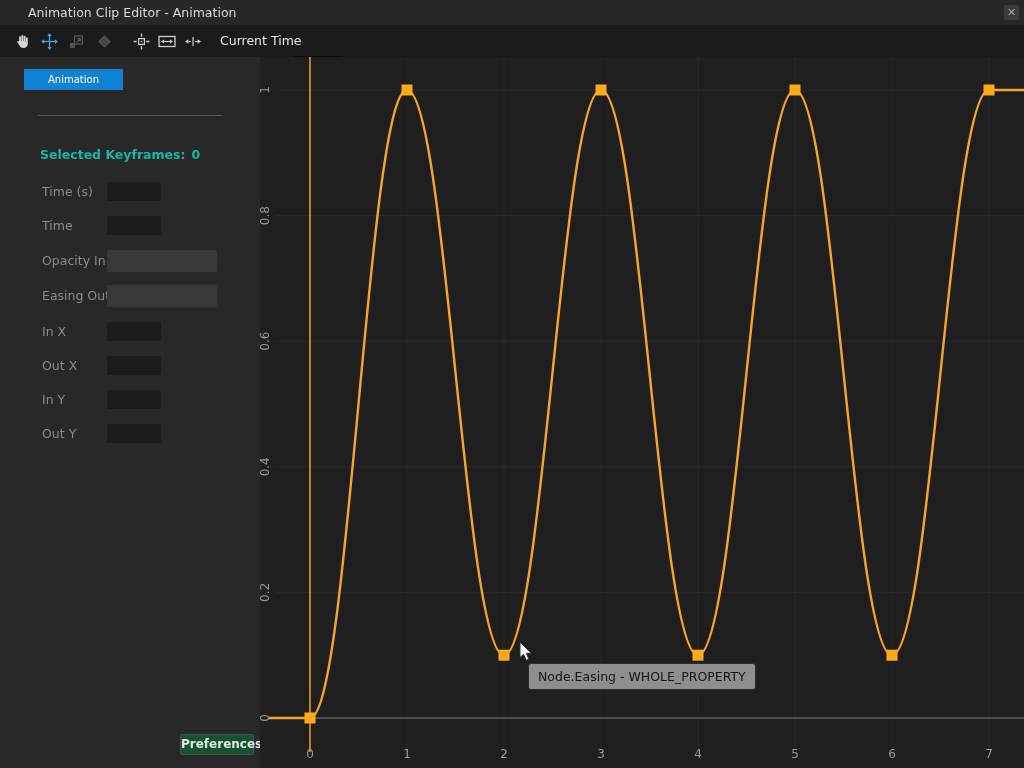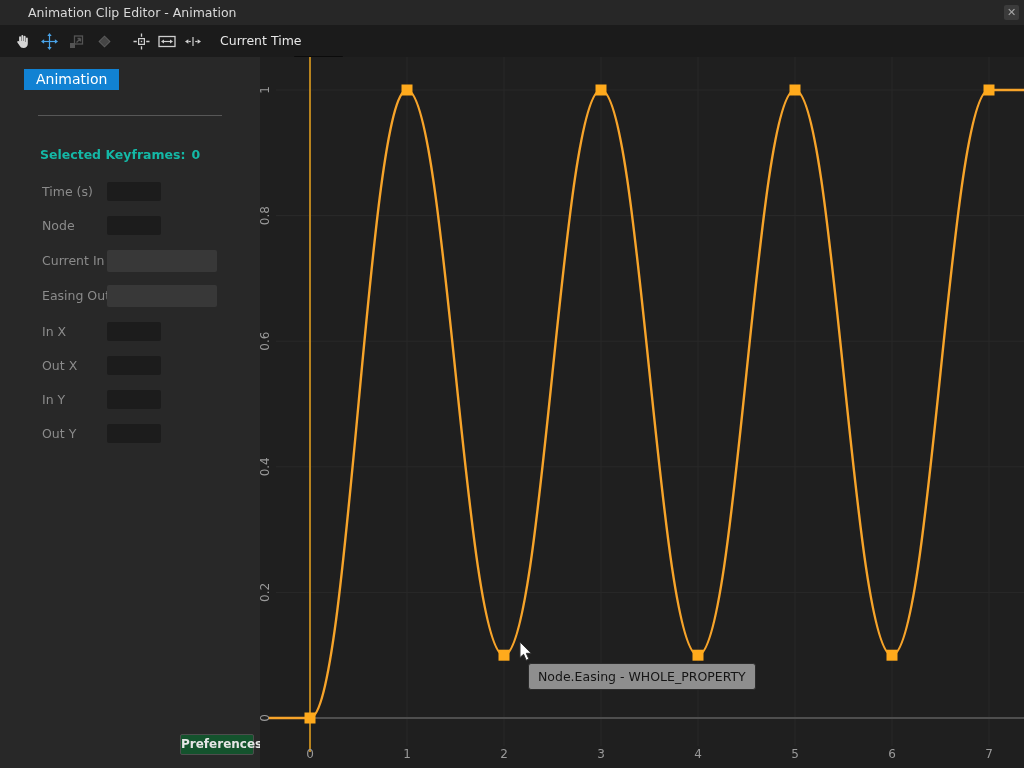--- a/index.html
+++ b/index.html
@@ -14,22 +14,22 @@
 
   
   .toolbar{position:absolute;left:0;top:25px;width:1024px;height:32px;background:#1b1b1b;}
   .tool-btn{position:absolute;top:4px;width:24px;height:24px;display:flex;align-items:center;justify-content:center;}
   .ct-label{position:absolute;left:220px;top:0;line-height:32px;font-size:12.5px;color:#e8e8e8;}
   .ct-value{position:absolute;left:294px;top:7px;width:44px;height:18px;background:#0b0b0b;
     color:#f0f0f0;font-size:12px;line-height:18px;padding-left:5px;border-radius:1px;margin-top:24px;}
 
   
   .sidebar{position:absolute;left:0;top:57px;width:260px;height:711px;background:#282828;}
-  .anim-tab{position:absolute;left:24px;top:12px;height:21px;padding:0 12px;background:#1182d3;
-    color:#ffffff;font-size:14px;line-height:21px;}
+  .anim-tab{position:absolute;left:24px;top:12px;height:21px;padding:0 24px;background:#1182d3;
+    color:#ffffff;font-size:10px;line-height:21px;}
   .separator{position:absolute;left:38px;top:58px;width:184px;height:1px;background:#575757;}
   .sel-kf{position:absolute;left:40px;top:90px;font-size:12.5px;font-weight:bold;color:#14b8a6;}
   .sel-kf .count{margin-left:6px;}
   .field-row{position:absolute;left:0;width:260px;}
   .field-label{position:absolute;left:42px;font-size:12.5px;color:#8b8b8b;}
   .input-sm{position:absolute;left:107px;width:54px;height:19px;background:#1c1c1c;border-radius:2px;}
   .input-wide{position:absolute;left:107px;width:110px;height:22px;background:#383838;border-radius:2px;}
   .pref-btn{position:absolute;left:180px;top:677px;width:74px;height:21px;background:#14532d;
     border:1px solid #4d4d4d;box-sizing:border-box;color:#e6e6e6;font-size:12px;font-weight:600;
     text-align:center;line-height:19px;border-radius:2px;}
@@ -116,25 +116,25 @@
     <div class="separator"></div>
     <div class="sel-kf">
       <span>Selected Keyframes:</span><span class="count">0</span>
     </div>
 
     <div class="field-row" style="top:125px">
       <div class="field-label" style="line-height:19px">Time (s)</div>
       <div class="input-sm"></div>
     </div>
     <div class="field-row" style="top:159px">
-      <div class="field-label" style="line-height:19px">Node</div>
+      <div class="field-label" style="line-height:19px">Time</div>
       <div class="input-sm"></div>
     </div>
     <div class="field-row" style="top:193px">
-      <div class="field-label" style="line-height:22px">Current In</div>
+      <div class="field-label" style="line-height:22px">Opacity In</div>
       <div class="input-wide"></div>
     </div>
     <div class="field-row" style="top:228px">
       <div class="field-label" style="line-height:22px">Easing Out</div>
       <div class="input-wide"></div>
     </div>
     <div class="field-row" style="top:265px">
       <div class="field-label" style="line-height:19px">In X</div>
       <div class="input-sm"></div>
     </div>

